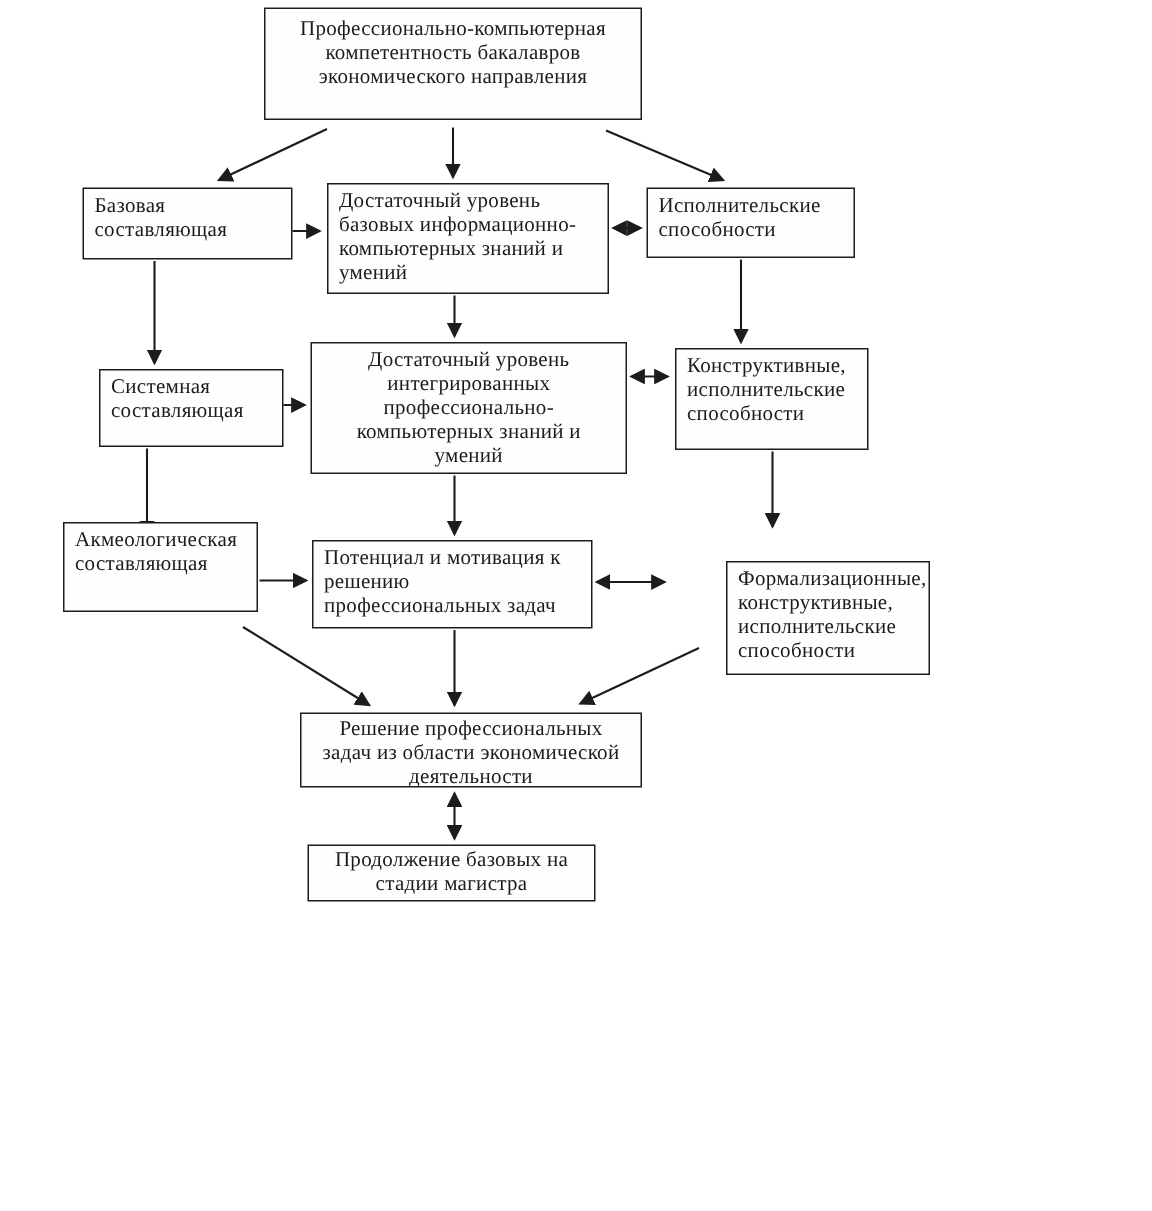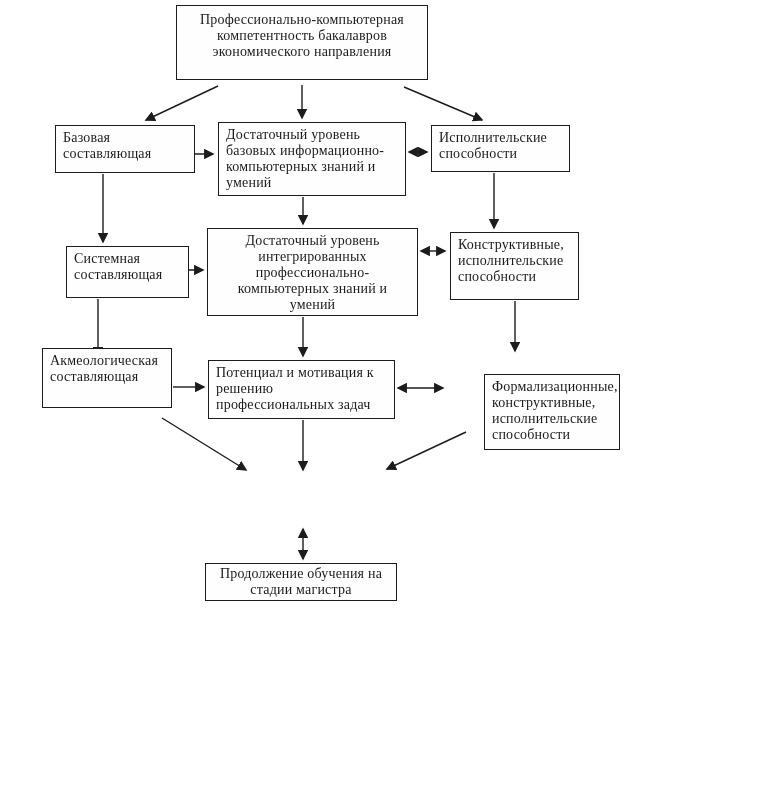--- a/index.html
+++ b/index.html
@@ -98,17 +98,20 @@
 
   <div class="node" style="left:208px; top:360px; width:187px; height:59px;">Потенциал и мотивация к
 решению
 профессиональных задач</div>
 
   <div class="node" style="left:448px; top:374px; width:136px; height:76px;margin-left:36px;">Формализационные,
 конструктивные,
 исполнительские
 способности</div>
 
+  <div class="node ta-c" style="left:200px; top:475px; width:228px; height:50px; padding-top:3px;">Решение профессиональных
+задач из области экономической
+деятельности</div>
 
-  <div class="node ta-c" style="left:205px; top:563px; width:192px; height:38px; padding-top:2px;">Продолжение обучения на
+  <div class="node ta-c" style="left:205px; top:563px; width:192px; height:38px; padding-top:2px;">Продолжение базовых на
 стадии магистра</div>
 
 </div>
 
 </body></html>

